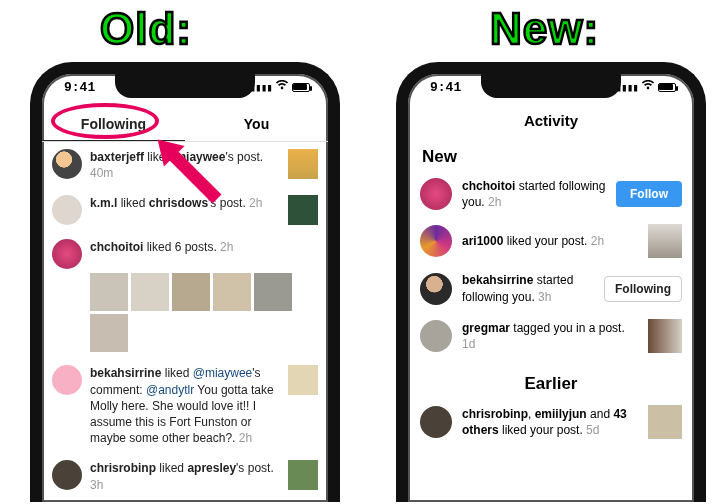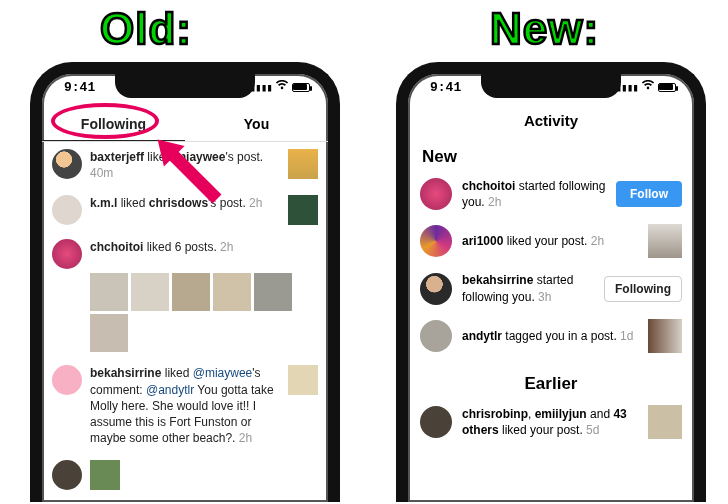--- a/index.html
+++ b/index.html
@@ -184,20 +184,24 @@
     <div class="row">
       <div class="av" style="background:#f8b0c4;"></div>
       <div class="txt">
         <b>bekahsirrine</b><span> liked </span><span class="link">@miaywee</span><span>'s comment: </span><span class="link">@andytlr</span><span> You gotta take Molly here. She would love it!! I assume this is Fort Funston or maybe some other beach?. </span><span class="sub">2h</span>
       </div>
       <div class="thumb" style="background:#e2d6b5;"></div>
     </div>
 
     <div class="row">
       <div class="av" style="background:#4a4238;"></div>
+      <div class="txt">
+        <b>chrisrobinp</b><span> liked </span><b>apresley</b><span>'s post.</span>
+        <span class="sub">3h</span>
+      </div>
       <div class="thumb" style="background:#6a8a55;"></div>
     </div>
   </div>
 </div>
 
 <div class="phone right">
   <div class="notch"></div>
   <div class="status-bar">
     <span>9:41</span>
     <span class="status-right">
@@ -237,21 +241,21 @@
     <div class="avR" style="background:radial-gradient(circle at 45% 35%,#d9b18e 30%,#2a2a2a 31%);"></div>
     <div class="txtR">
       <b>bekahsirrine</b><span> started following you. </span><span class="sub">3h</span>
     </div>
     <button class="btn-following">Following</button>
   </div>
 
   <div class="rowR">
     <div class="avR" style="background:#a8a39b;"></div>
     <div class="txtR">
-      <b>andytlr</b><span> tagged you in a post. </span><span class="sub">1d</span>
+      <b>gregmar</b><span> tagged you in a post. </span><span class="sub">1d</span>
     </div>
     <div class="thumbR" style="background:linear-gradient(90deg,#6a4a38,#d6cfc6);"></div>
   </div>
 
   <div class="section-h" style="padding-top:14px;text-align:center;">Earlier</div>
 
   <div class="rowR">
     <div class="avR" style="background:#4a4238;"></div>
     <div class="txtR">
       <b>chrisrobinp</b><span>, </span><b>emiilyjun</b><span> and </span><b>43 others</b><span> liked your post. </span><span class="sub">5d</span>

